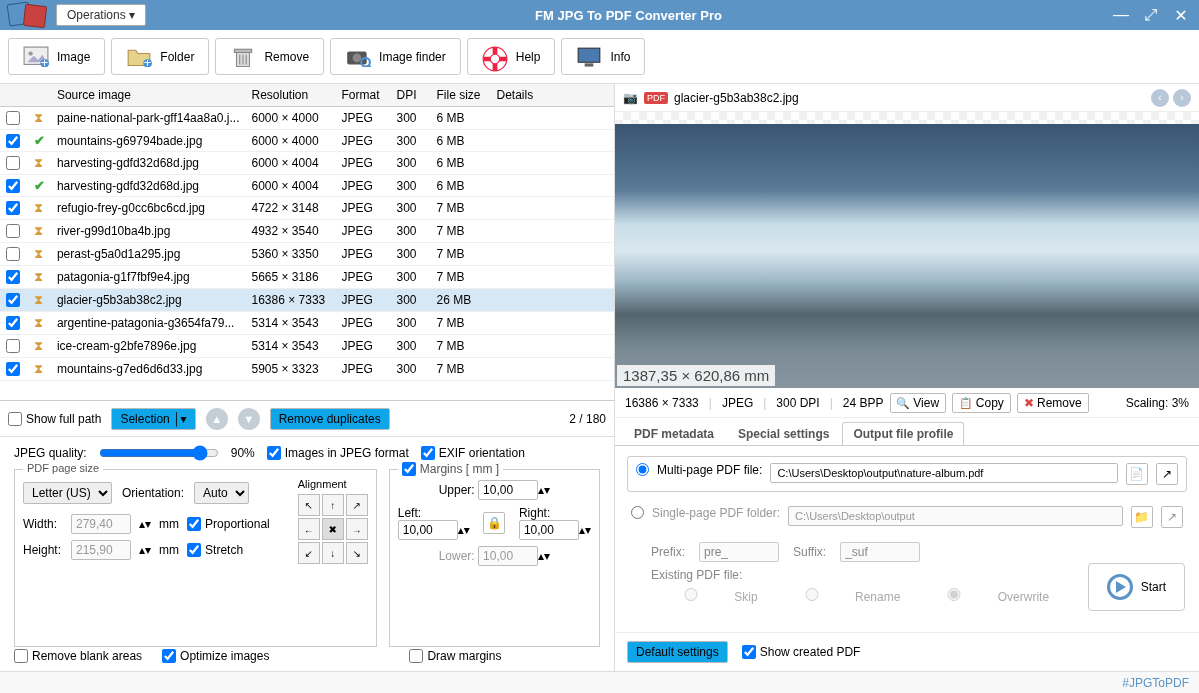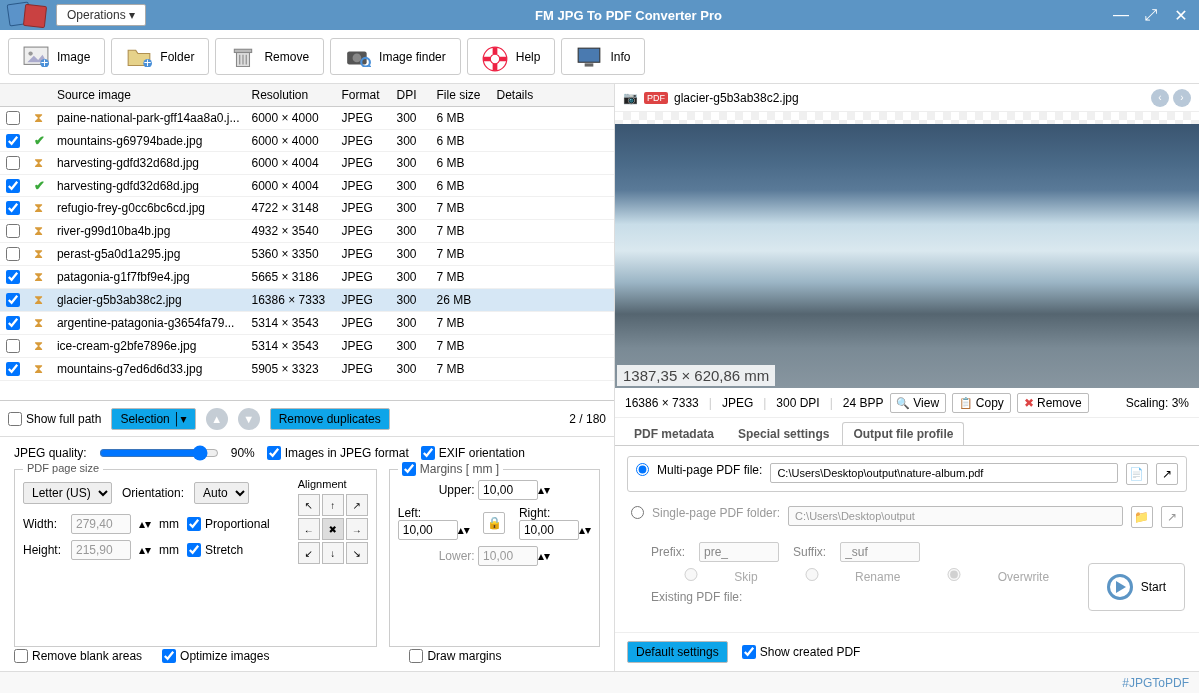--- a/index.html
+++ b/index.html
@@ -435,26 +435,26 @@
         <button class="icon-btn muted" disabled="">📁</button>
         <button class="icon-btn muted" disabled="">↗</button>
       </div>
       <div class="sub-row">
         <span>Prefix:</span>
         <input disabled="" value="pre_" style="">
         <span>Suffix:</span>
         <input disabled="" value="_suf" style="">
       </div>
       <div class="sub-row">
+        <span>Existing PDF file:</span>
+      </div>
+      <div class="sub-row">
         <label class="ghost"><input type="radio" name="exist" disabled="" style=""> <span>Skip</span></label>
         <label class="ghost"><input type="radio" name="exist" disabled="" style=""> <span>Rename</span></label>
         <label class="ghost"><input type="radio" name="exist" checked="" disabled="" style=""> <span>Overwrite</span></label>
-      </div>
-      <div class="sub-row">
-        <span>Existing PDF file:</span>
       </div>
     </div>
     <button class="start-btn">
       <span class="start-circle">
           <span class="start-tri"></span>
         </span>
       <span>Start</span>
     </button>
     <div class="bottom-tools">
       <button class="flat-btn">Default settings</button>

